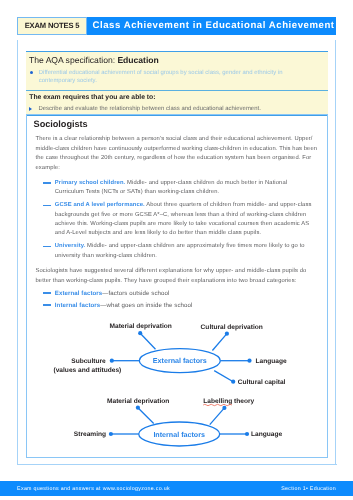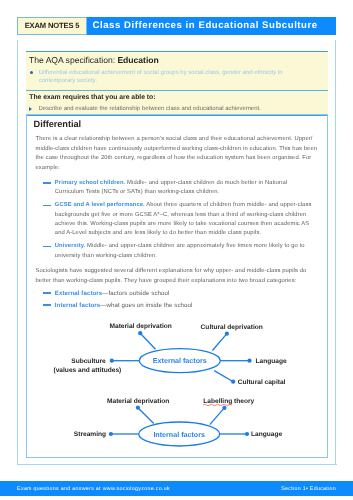--- a/index.html
+++ b/index.html
@@ -63,21 +63,21 @@
 </head>
 <body>
 
 <div class="page">
 
   <div class="hdr">
     <div class="hdr-badge">
       <span>EXAM NOTES 5</span>
     </div>
     <div class="hdr-title">
-      <span>Class Differences in Educational Subculture</span>
+      <span>Class Achievement in Educational Achievement</span>
     </div>
   </div>
 
   <div class="spec">
     <div class="spec-h"><span>The AQA specification: </span><b>Education</b></div>
     <div class="spec-row" style="left:3.3px;top:16.5px;">
       <div class="dot"></div>
       <div style="padding-left:5.5px;">
         <div class="spec-body c-blue-lt">Differential educational achievement of social groups by social class, gender and ethnicity in</div>
         <div class="spec-body c-blue-lt">contemporary society.</div>
@@ -91,21 +91,21 @@
         <div class="spec-body c-grey">Describe and evaluate the relationship between class and educational achievement.</div>
       </div>
     </div>
   </div>
 
   <div class="outer-l"></div>
   <div class="outer-r"></div>
   <div class="outer-b"></div>
 
   <div class="main">
-    <div class="sec-title">Differential</div>
+    <div class="sec-title">Sociologists</div>
 
     <div class="ln" style="left:9px;top:21.80px;">There is a clear relationship between a person's social class and their educational achievement. Upper/</div>
     <div class="ln" style="left:9px;top:31.30px;">middle-class children have continuously outperformed working class-children in education. This has been</div>
     <div class="ln" style="left:9px;top:40.80px;">the case throughout the 20th century, regardless of how the education system has been organised. For</div>
     <div class="ln" style="left:9px;top:50.40px;">example:</div>
 
     <div class="dash" style="left:16.4px;top:67.60px;"></div>
     <div class="ln" style="left:28.3px;top:65.10px;"><b class="b">Primary school children.</b><span> Middle- and upper-class children do much better in National</span></div>
     <div class="ln" style="left:28.3px;top:74.40px;">Curriculum Tests (NCTs or SATs) than working-class children.</div>
 

